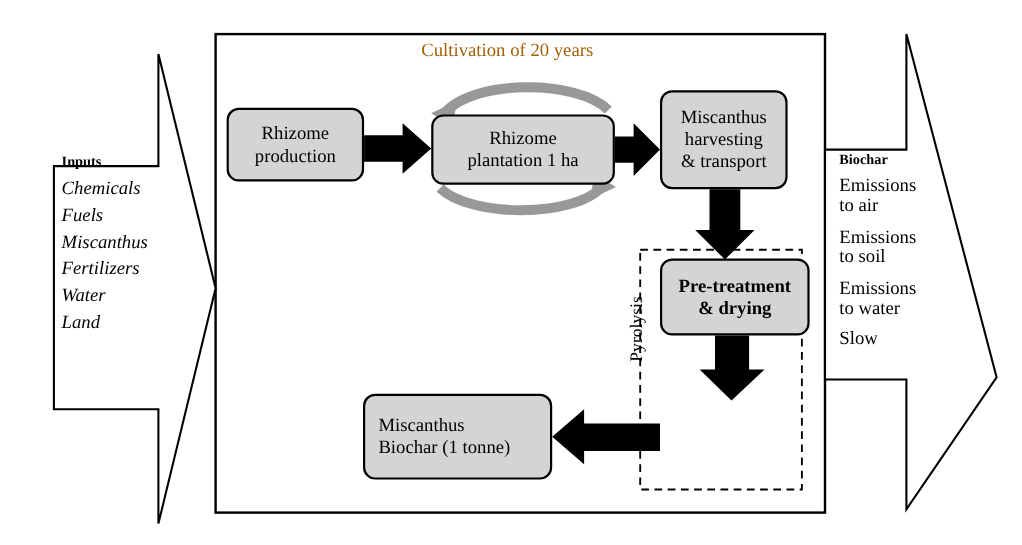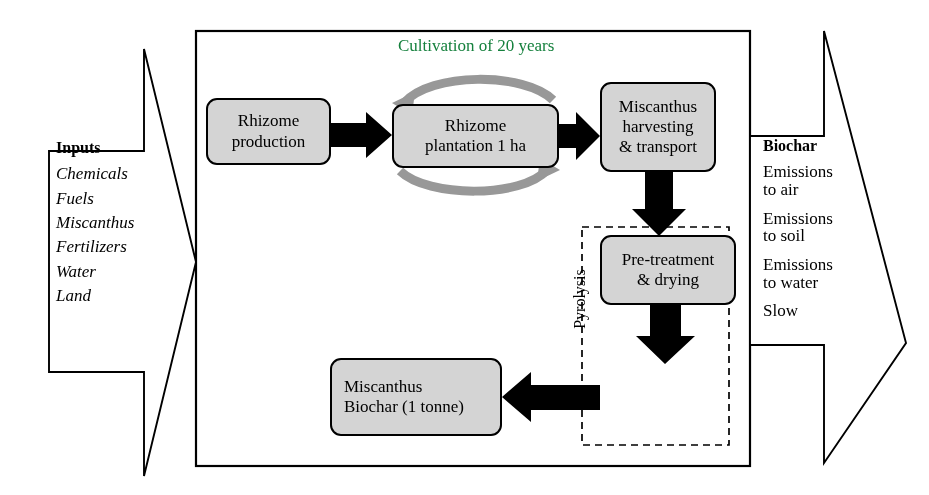--- a/index.html
+++ b/index.html
@@ -27,21 +27,21 @@
   
   .side-list {
     position: absolute;
     font-family: "Liberation Serif", "DejaVu Serif", serif;
     font-size: 17px;
     line-height: 1.02;
     color: #000;
   }
   .side-title {
     font-weight: bold;
-    font-size: 16px;
+    font-size: 13px;
     margin-bottom: 9px;
   }
   .side-entry {
     margin-bottom: 9px;
     white-space: pre-line;
   }
   #inputs-panel { left: 56px; top: 140px; }
   #inputs-panel .side-entry { margin-bottom: 7px; font-style: italic; }
   #outputs-panel { left: 763px; top: 138px; }
   #outputs-panel .side-entry { line-height: 1.04; margin-bottom: 11px; }
@@ -65,32 +65,32 @@
     z-index: 5;
   }
   .proc-box.left-text {
     justify-content: flex-start;
     text-align: left;
     padding-left: 12px;
   }
   #box-rhizome-production { left: 206px; top: 98px;  width: 125px; height: 67px; }
   #box-rhizome-plantation { left: 392px; top: 104px; width: 167px; height: 64px; }
   #box-harvesting         { left: 600px; top: 82px;  width: 116px; height: 90px; }
-  #box-pretreatment       { left: 600px; top: 235px; width: 136px; height: 70px; }
+  #box-pretreatment       { left: 600px; top: 235px; width: 136px; height: 70px; font-weight: bold; }
   #box-slow-pyrolysis     { left: 600px; top: 362px; width: 136px; height: 72px; }
   #box-biochar            { left: 330px; top: 358px; width: 172px; height: 78px; }
 
   
   #cultivation-label {
     position: absolute;
-    left: 398px;
+    left: 383px;
     top: 36px;
     font-family: "Liberation Serif", "DejaVu Serif", serif;
     font-size: 17px;
-    color: #15803d;
+    color: #a16207;
     white-space: nowrap;
     z-index: 6;
   }
 
   
   #pyrolysis-label {
     position: absolute;
     left: 530px;
     top: 290px;
     width: 100px;

